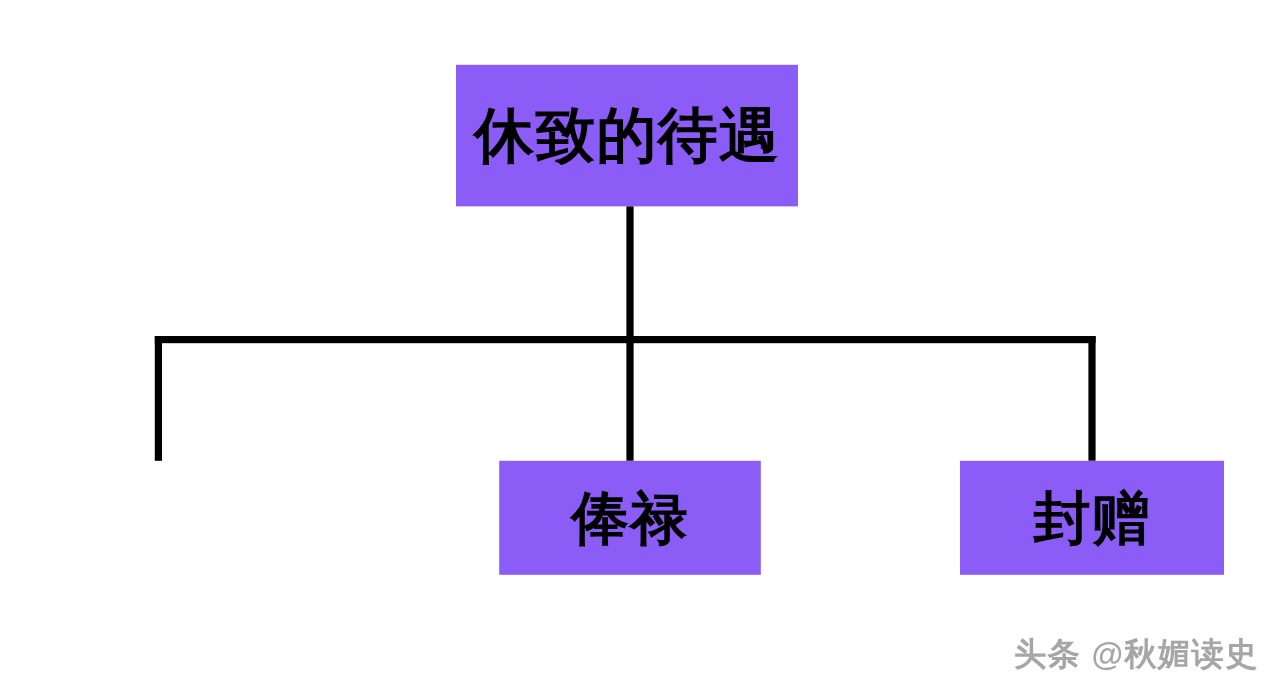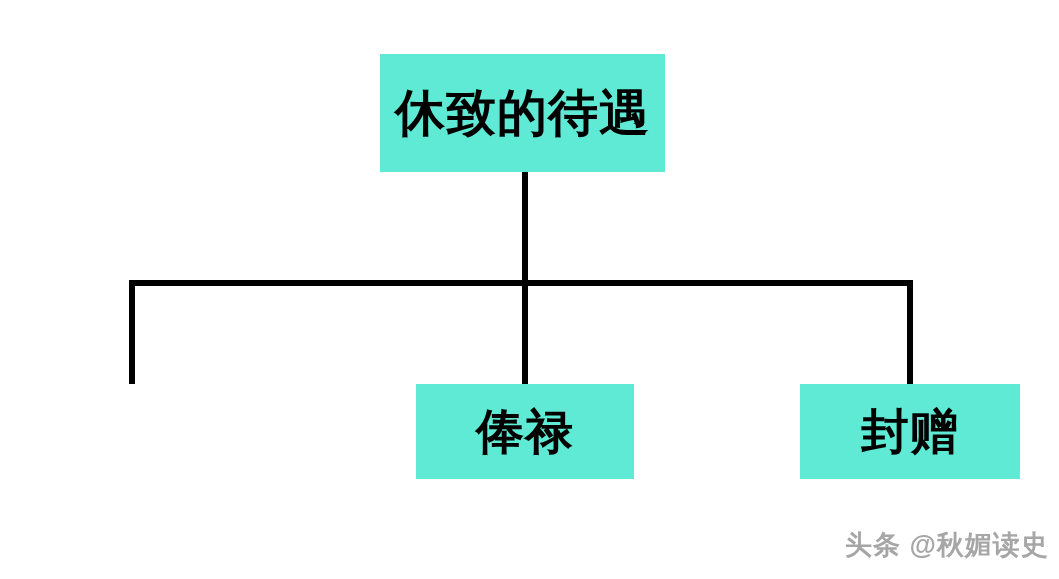--- a/index.html
+++ b/index.html
@@ -10,21 +10,21 @@
   }
   .canvas {
     position: relative;
     width: 1059px;
     height: 579px;
     background: #ffffff;
     overflow: hidden;
   }
   .node {
     position: absolute;
-    background: #5eead4;
+    background: #8b5cf6;
     display: flex;
     align-items: center;
     justify-content: center;
     color: #000000;
     font-weight: 700;
     letter-spacing: 1px;
     white-space: nowrap;
   }
   .node-root {
     left: 380px; top: 54px;

